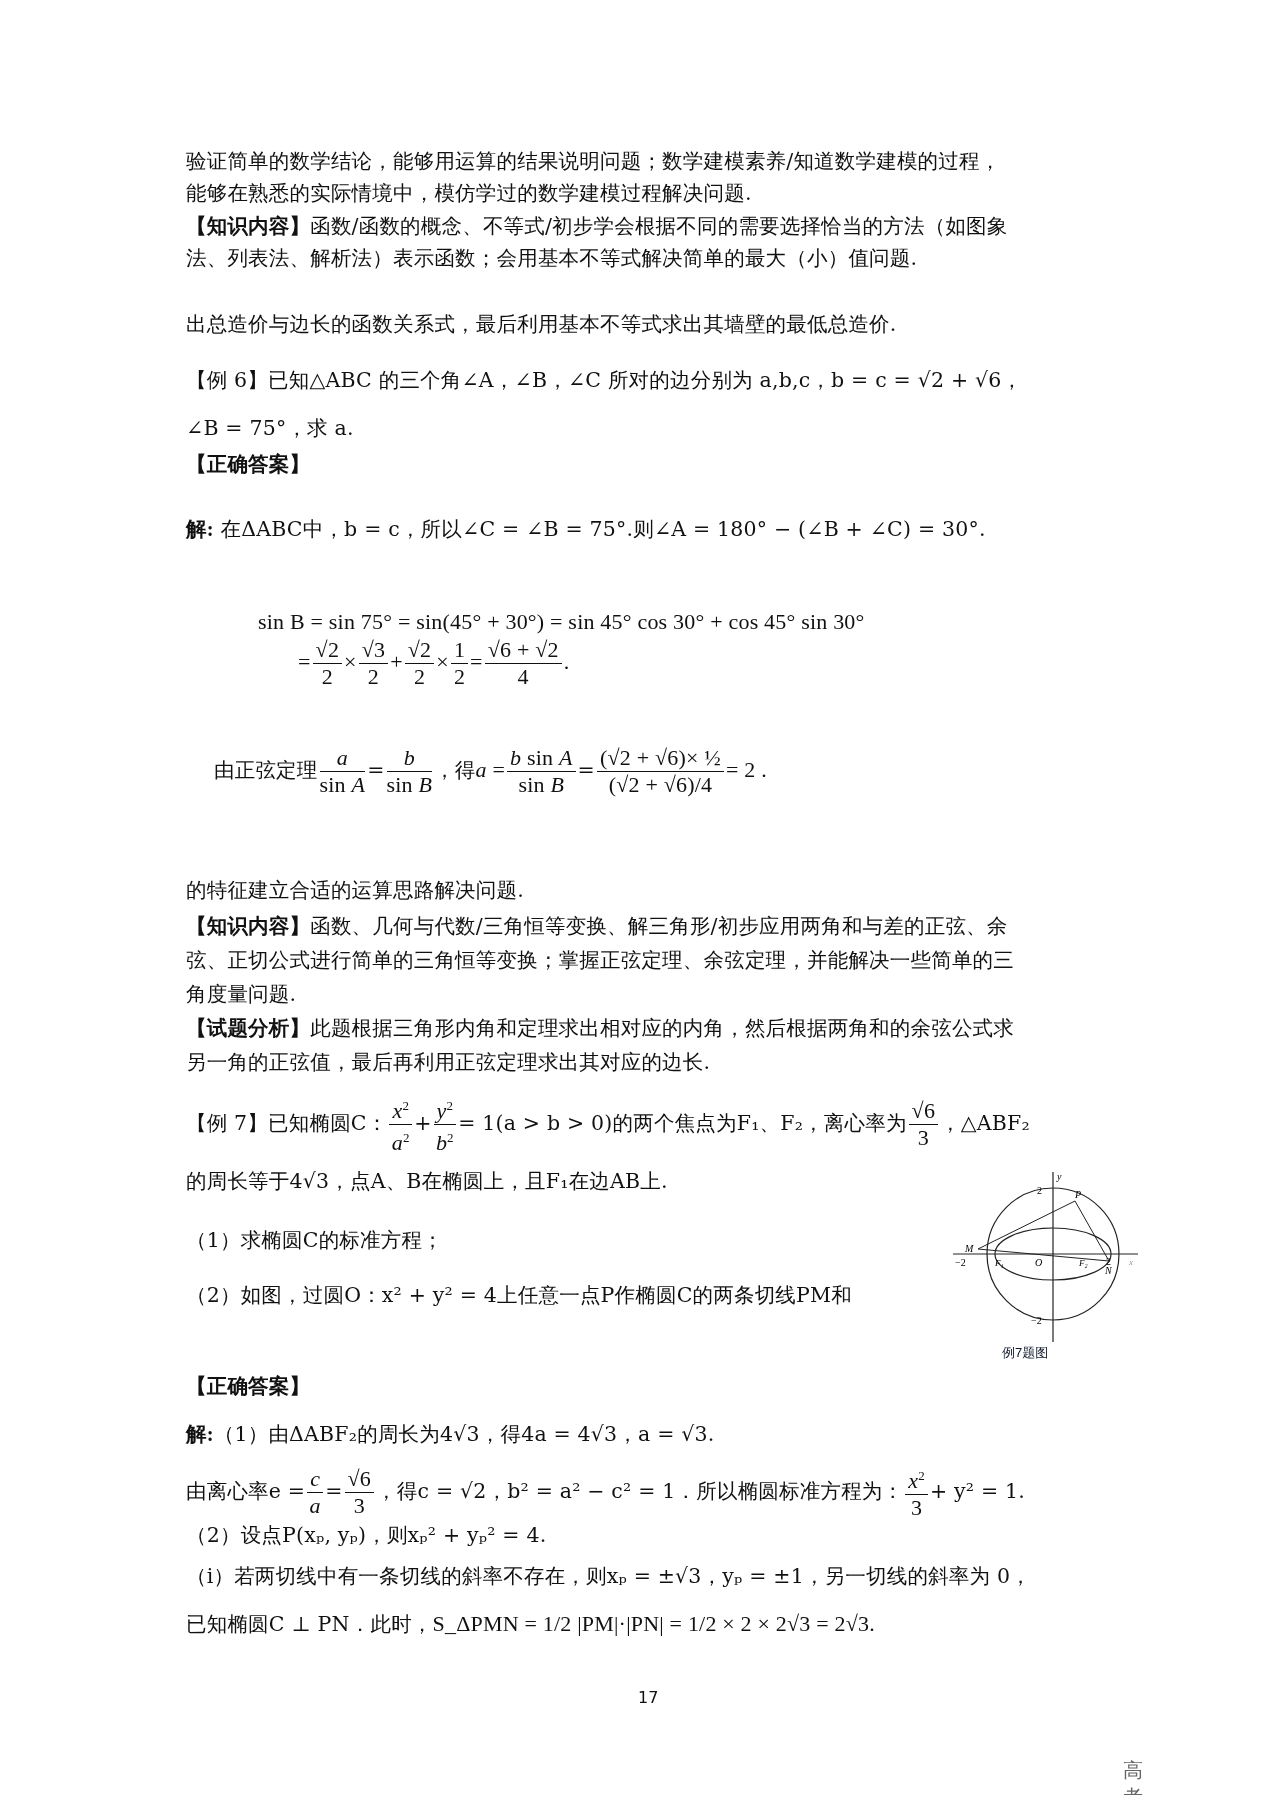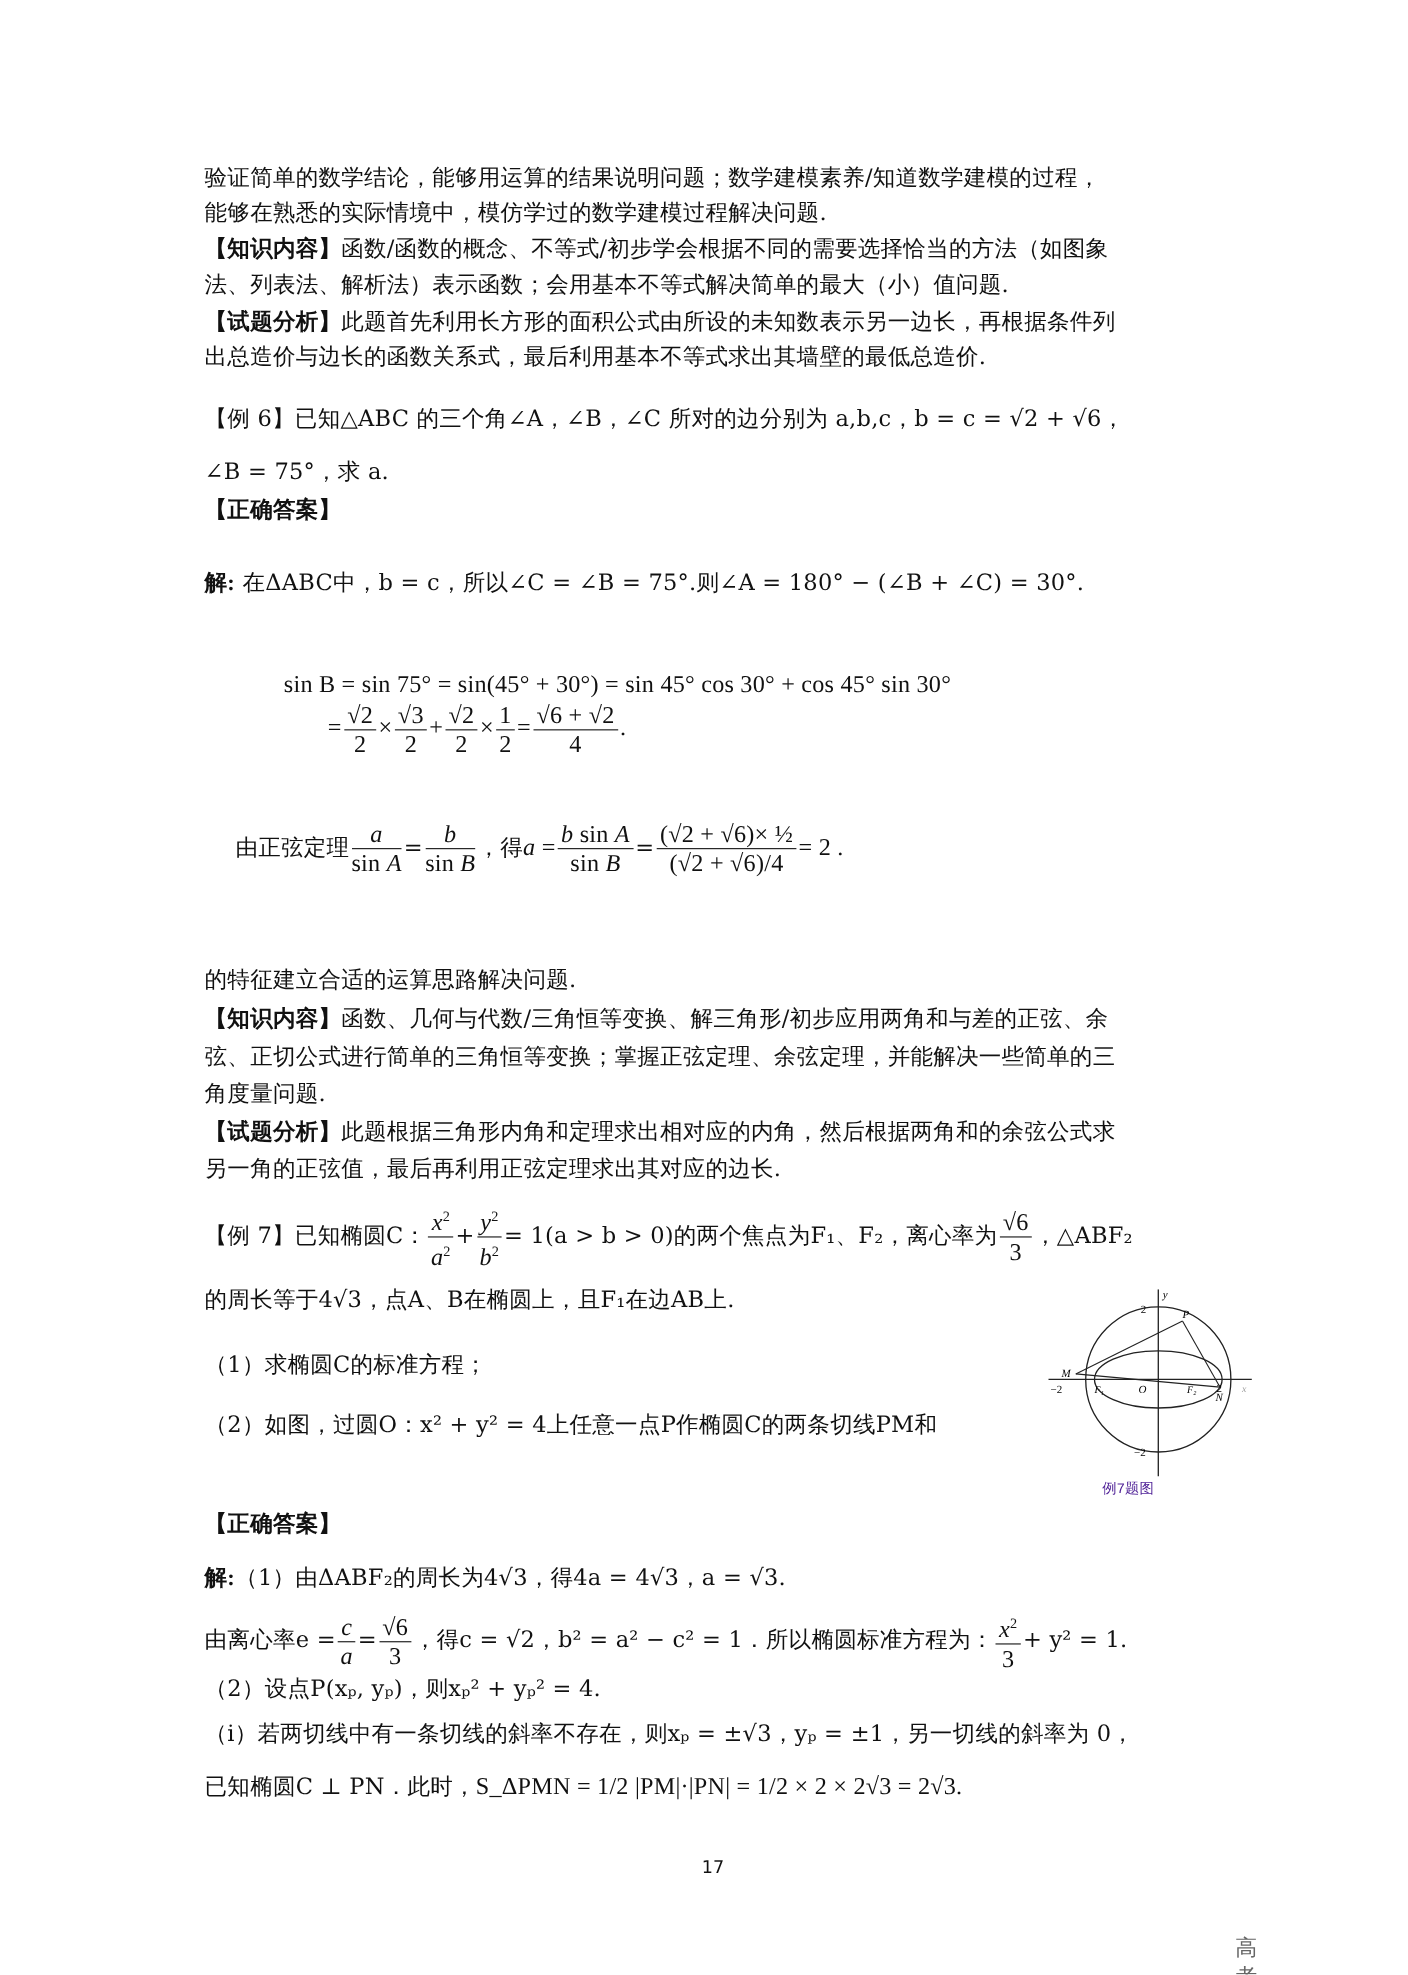--- a/index.html
+++ b/index.html
@@ -16,38 +16,35 @@
   .b { font-weight: bold; font-family: Liberation Serif, serif; }
   .m { font-family: "Liberation Serif", serif; font-size: 22px; }
   .i { font-style: italic; }
   .frac { display: inline-block; vertical-align: middle; text-align: center; font-family: "Liberation Serif", serif; font-size: 22px; margin: 0 2px; }
   .frac .num { display: block; border-bottom: 1.5px solid #111; padding: 0 3px; line-height: 26px; }
   .frac .den { display: block; line-height: 26px; }
   sup, sub { font-size: 13px; }
   .pagenum { position: absolute; left: 638px; top: 1688px; font-family: "DejaVu Sans", sans-serif; font-size: 16px; }
   .watermark { position: absolute; left: 1123px; top: 1757px; font-family: Liberation Serif, serif; font-size: 20px; color: #666; }
   .figure { position: absolute; left: 953px; top: 1172px; width: 200px; height: 200px; }
-  .fig-caption { position: absolute; left: 1002px; top: 1344px; font-family: Liberation Mono, monospace; font-size: 13px; color: #4c1d95; }
+  .fig-caption { position: absolute; left: 1002px; top: 1344px; font-family: Liberation Sans, sans-serif; font-size: 13px; color: #0f172a; }
 </style>
 </head>
 <body>
 
 <div class="page">
 
   <div class="line" style="top:147px">验证简单的数学结论，能够用运算的结果说明问题；数学建模素养/知道数学建模的过程，</div>
   <div class="line" style="top:179px">能够在熟悉的实际情境中，模仿学过的数学建模过程解决问题.</div>
 
   <div class="line" style="top:212px">
     <span class="b">【知识内容】</span><span>函数/函数的概念、不等式/初步学会根据不同的需要选择恰当的方法（如图象</span>
   </div>
   <div class="line" style="top:244px">法、列表法、解析法）表示函数；会用基本不等式解决简单的最大（小）值问题.</div>
 
-  <div class="line" style="top:278px">
-    <span class="b">【试题分析】</span><span>此题首先利用长方形的面积公式由所设的未知数表示另一边长，再根据条件列</span>
-  </div>
   <div class="line" style="top:310px">出总造价与边长的函数关系式，最后利用基本不等式求出其墙壁的最低总造价.</div>
 
   <div class="line" style="top:366px">
     <span>【例 6】</span><span>已知△ABC 的三个角∠A，∠B，∠C 所对的边分别为 a,b,c，b = c = √2 + √6，</span>
   </div>
   <div class="line" style="top:414px">∠B = 75°，求 a.</div>
   <div class="line b" style="top:450px">【正确答案】</div>
 
   <div class="line" style="top:515px">
     <span class="b">解:</span>

